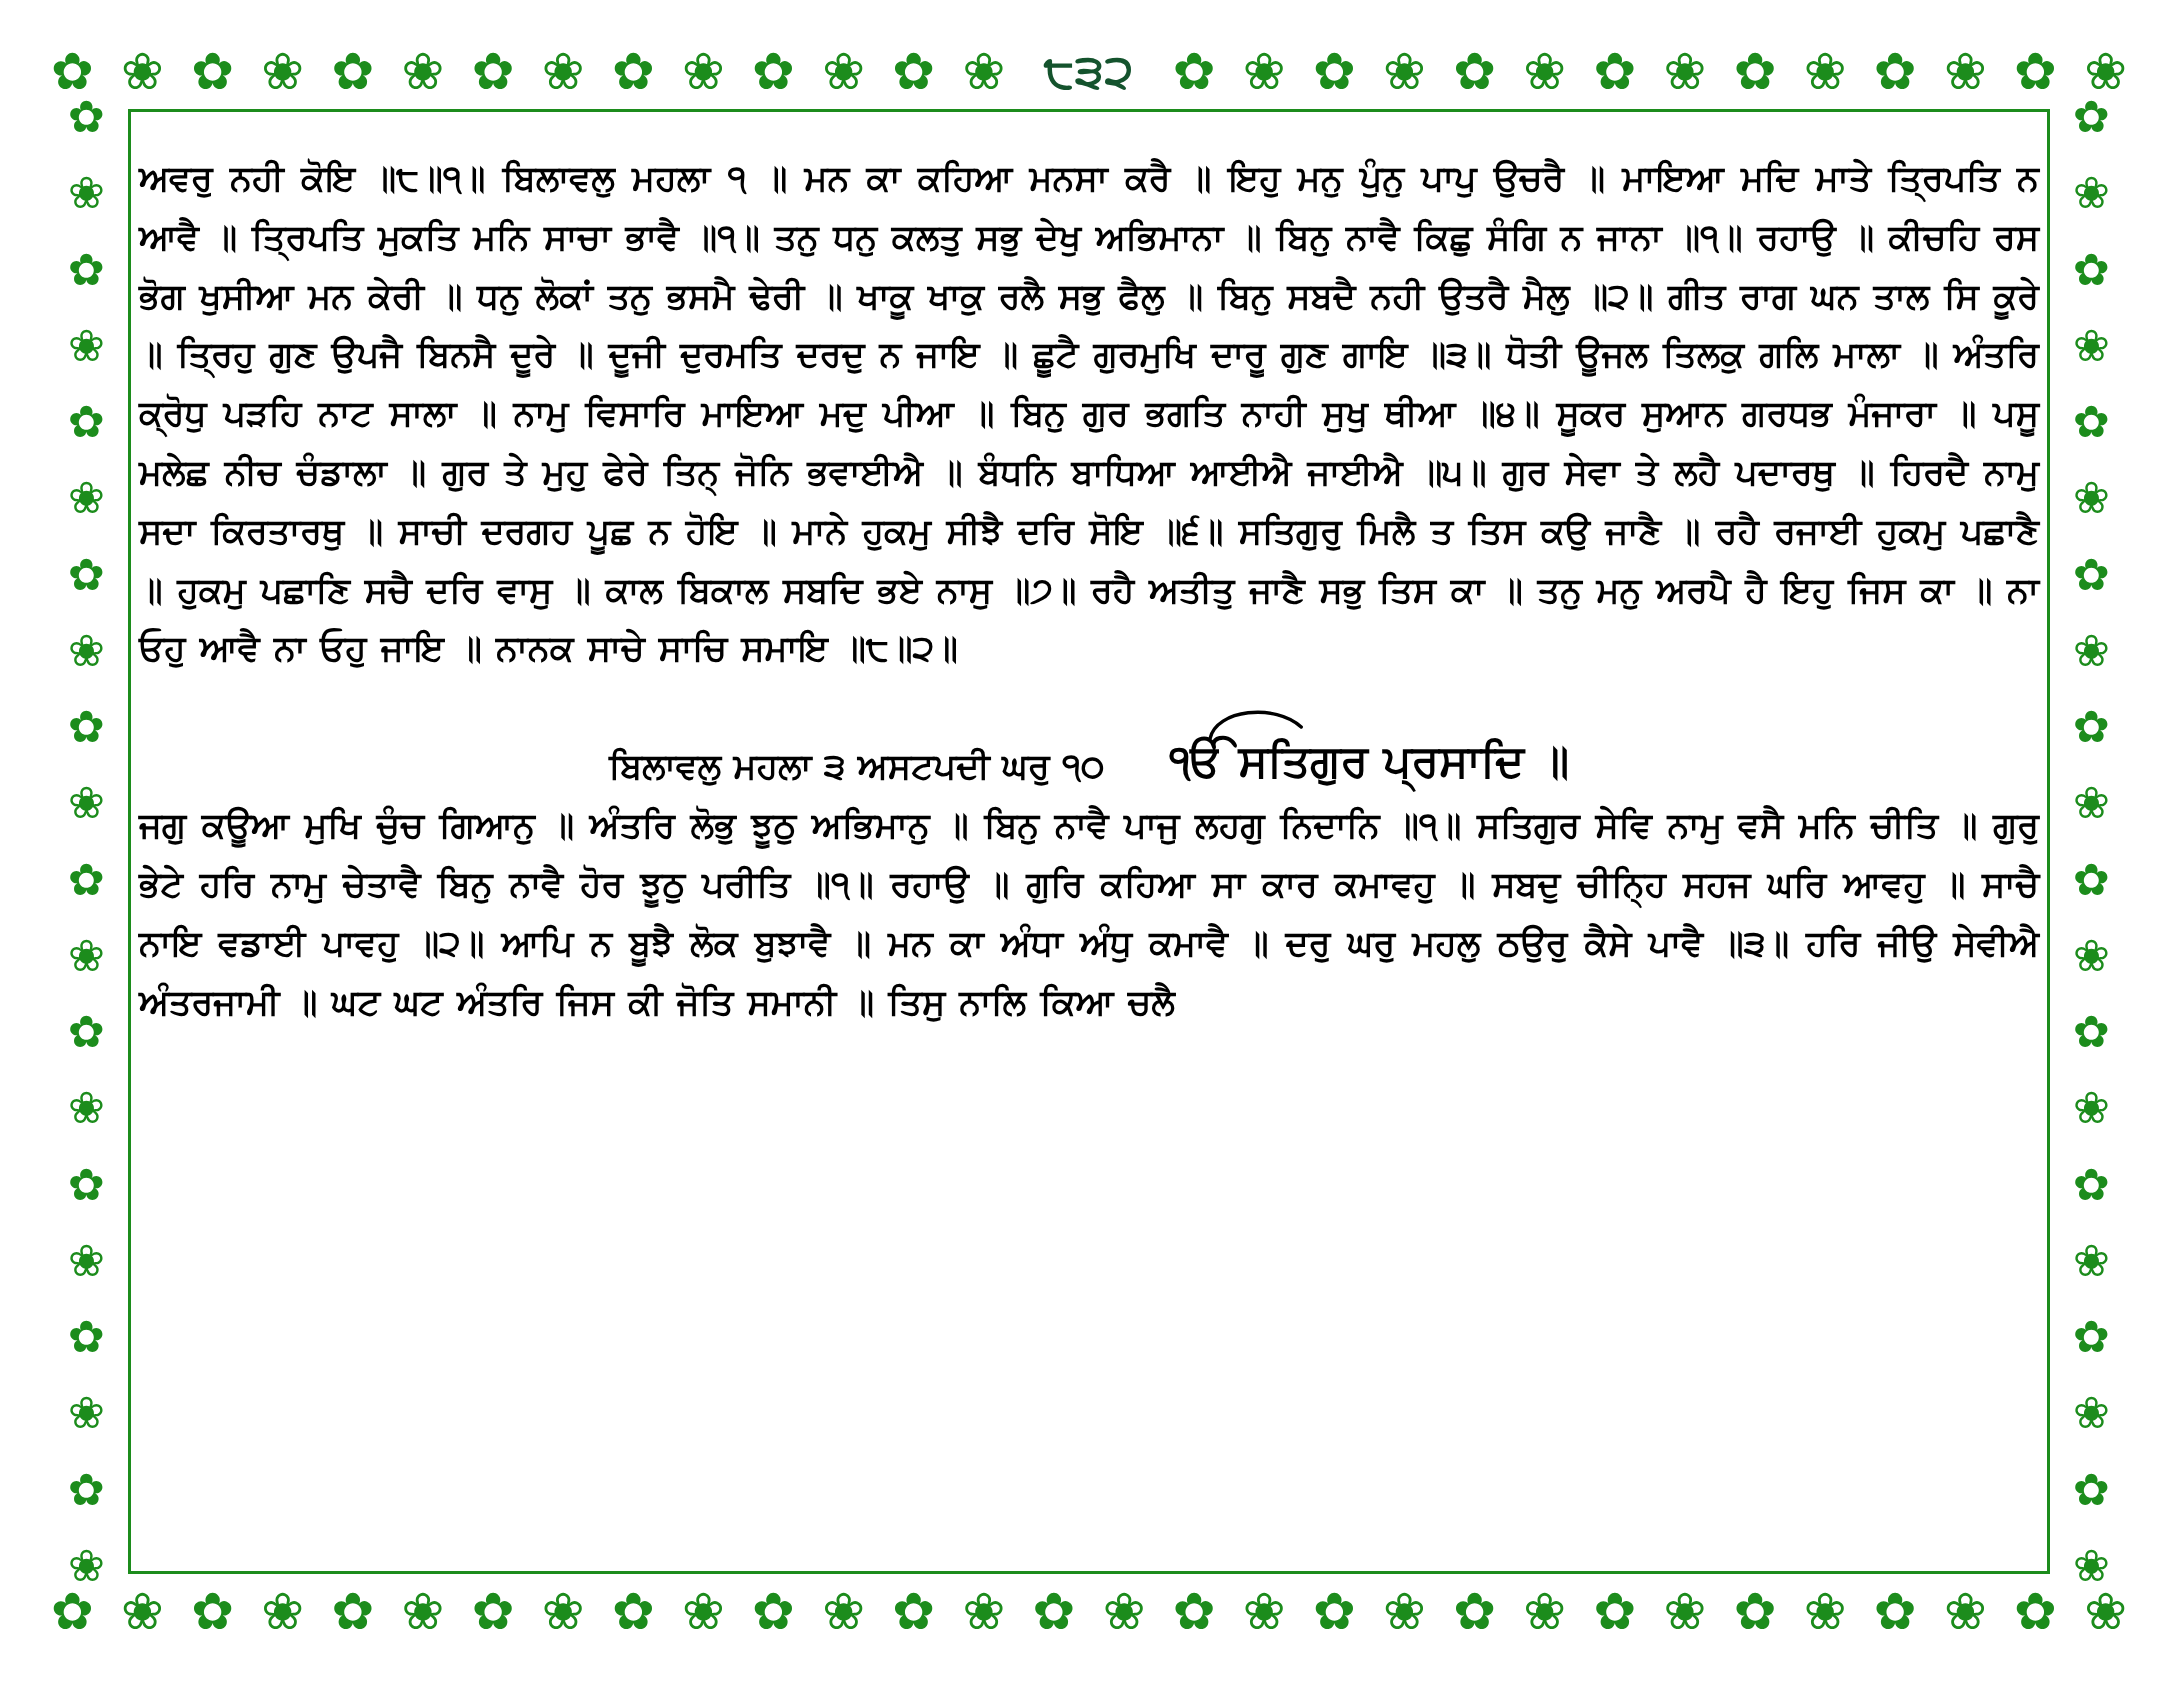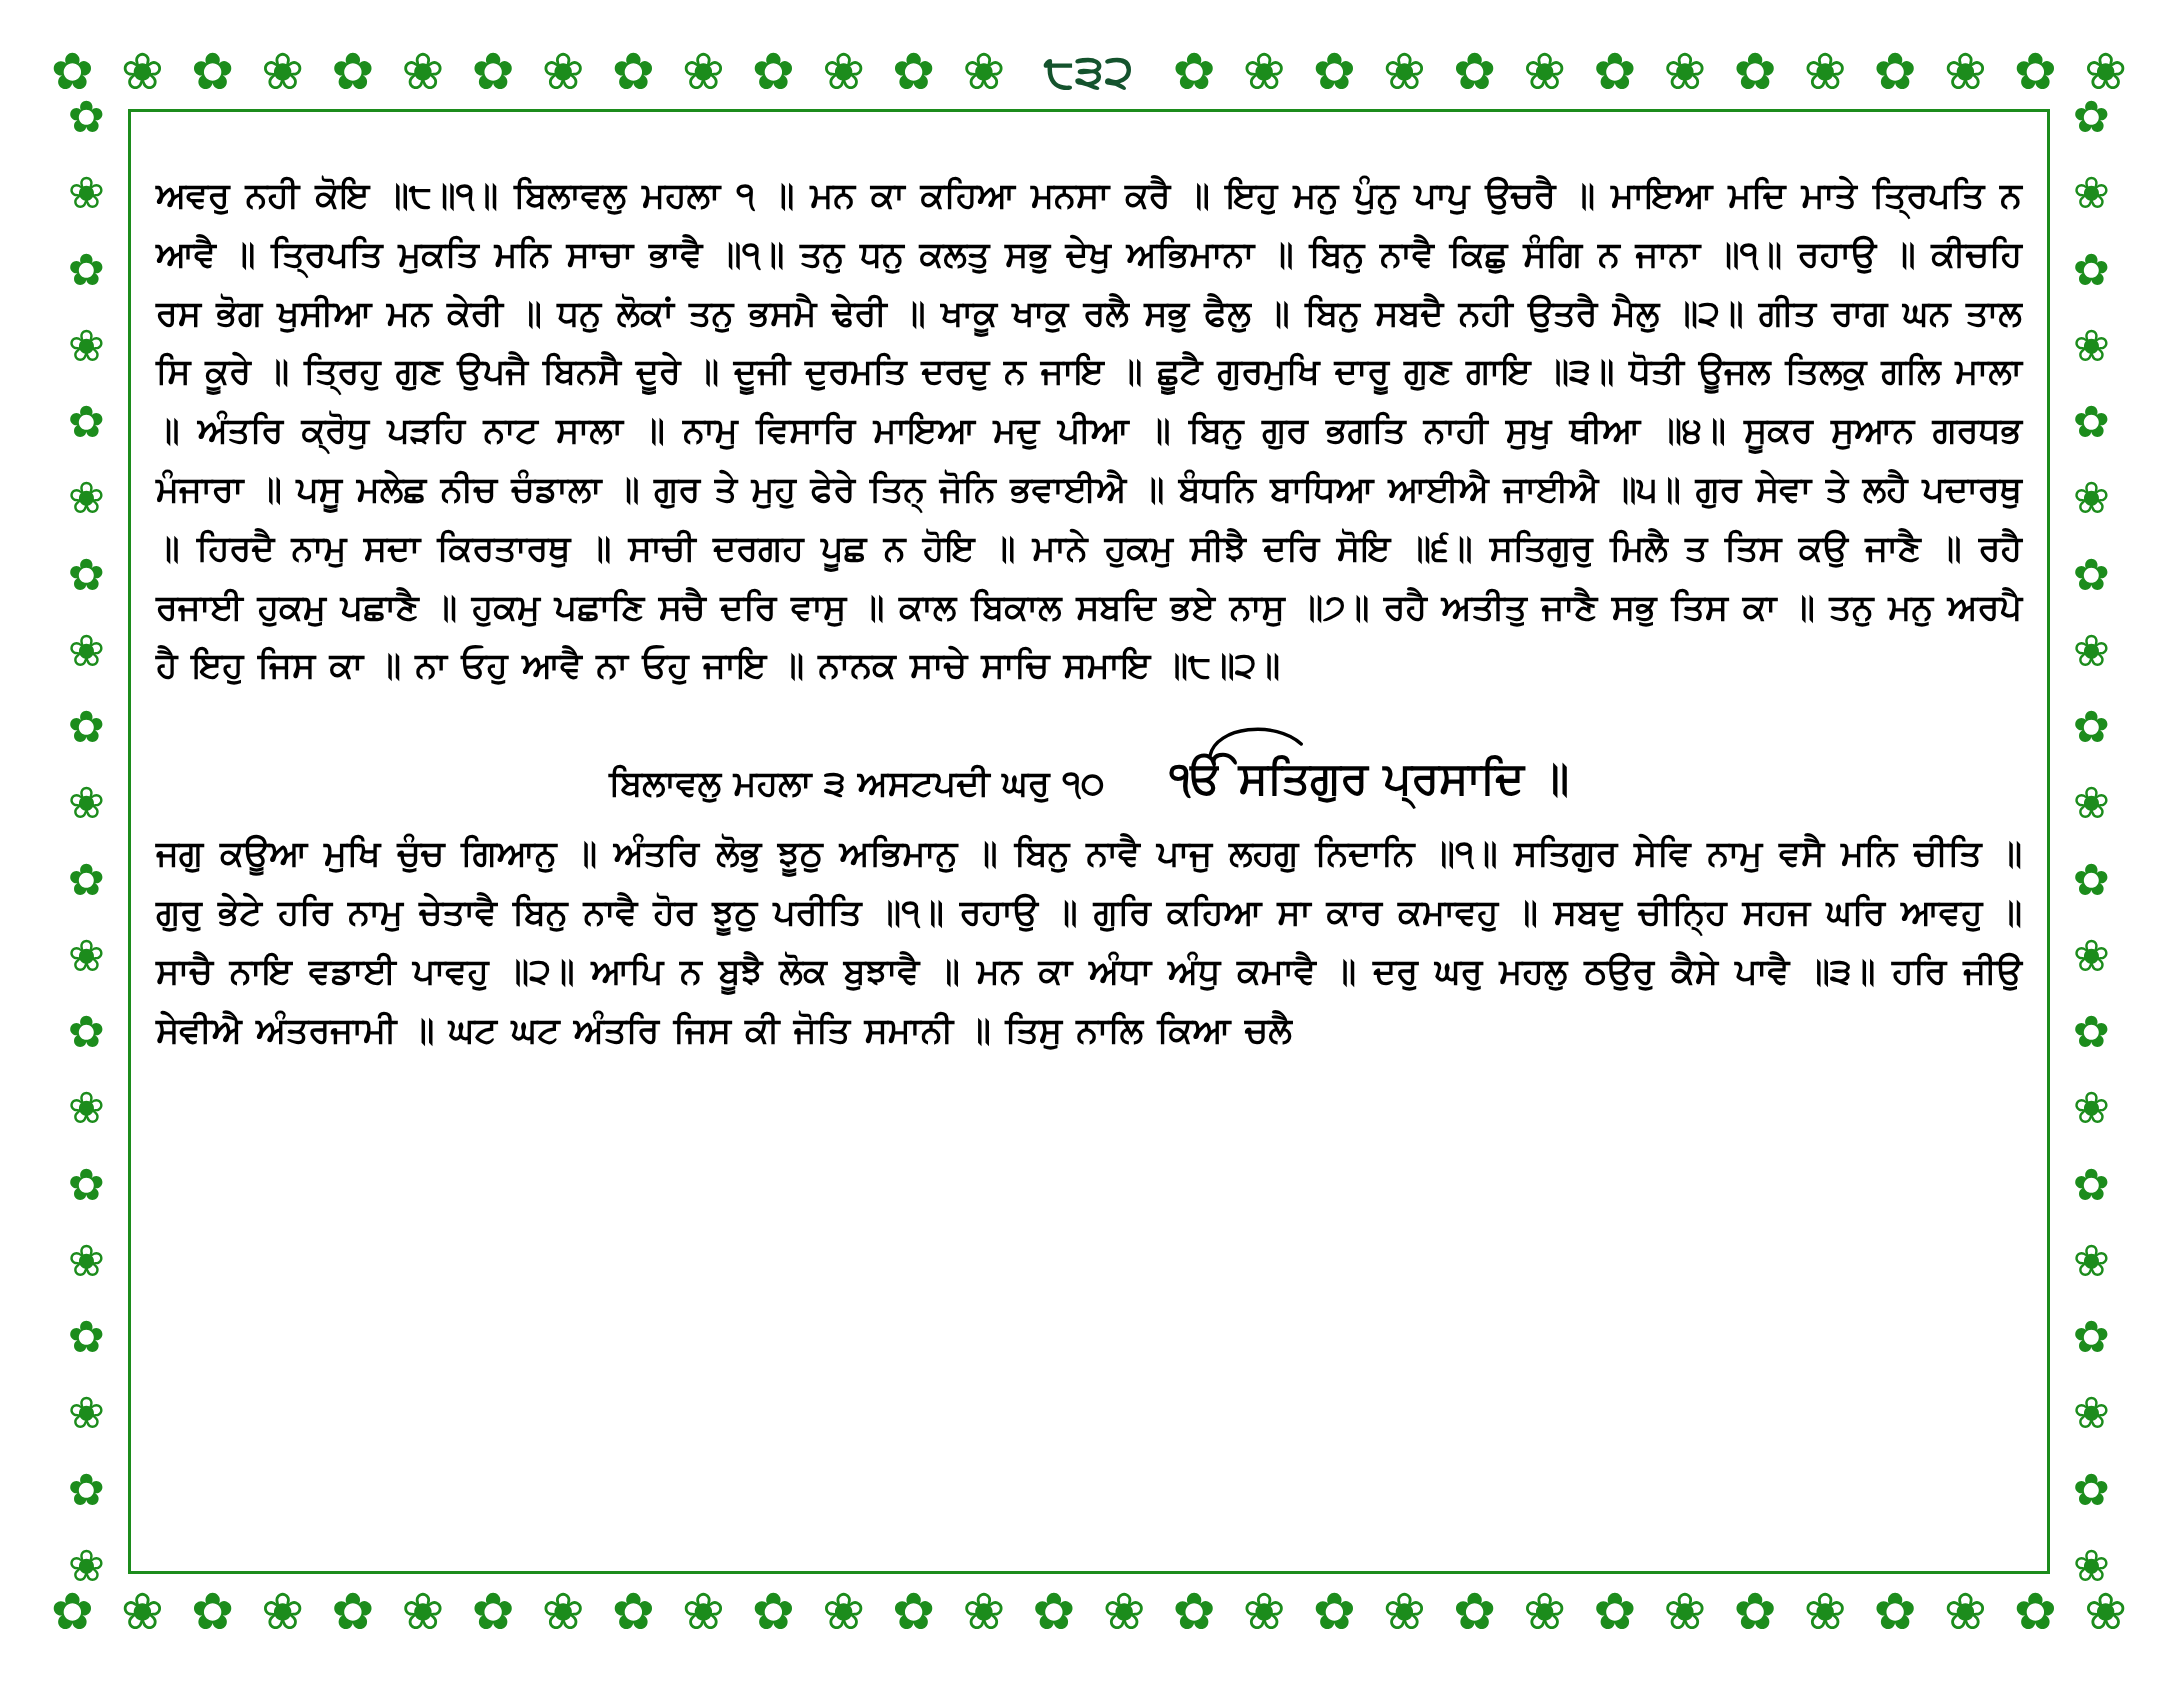--- a/index.html
+++ b/index.html
@@ -118,30 +118,30 @@
     line-height: 1.68;
     color: #000000;
     font-weight: bold;
     text-align: justify;
     text-justify: inter-word;
     word-spacing: 2px;
     font-family: "DejaVu Sans", sans-serif;
   }
 
   .verse-block p {
-    margin: 17px;
+    margin: 0;
   }
 
   .heading-line {
     display: flex;
     align-items: flex-end;
     justify-content: center;
     gap: 59px;
     margin-top: 57px;
-    margin-bottom: 20px;
+    margin-bottom: 9px;
   }
   .heading-title {
     font-size: 35px;
     font-weight: bold;
     color: #000000;
   }
   .mool-mantar {
     position: relative;
     font-size: 44px;
     font-weight: bold;

